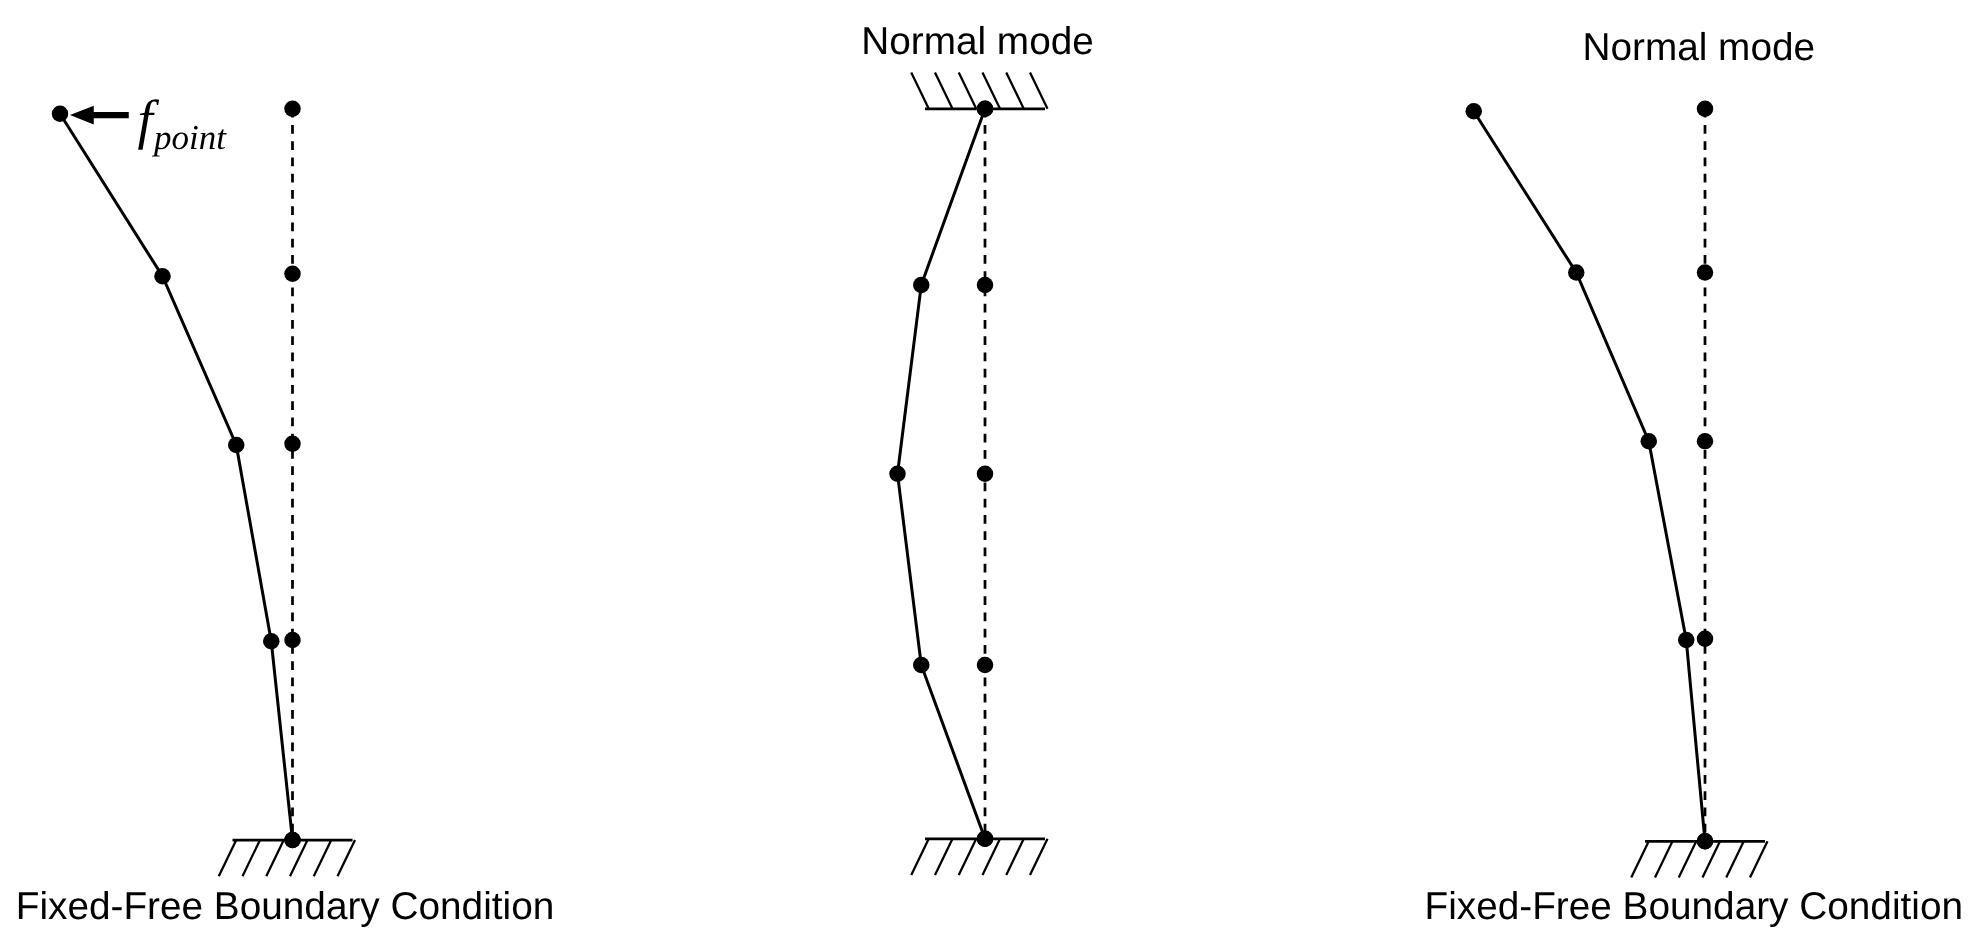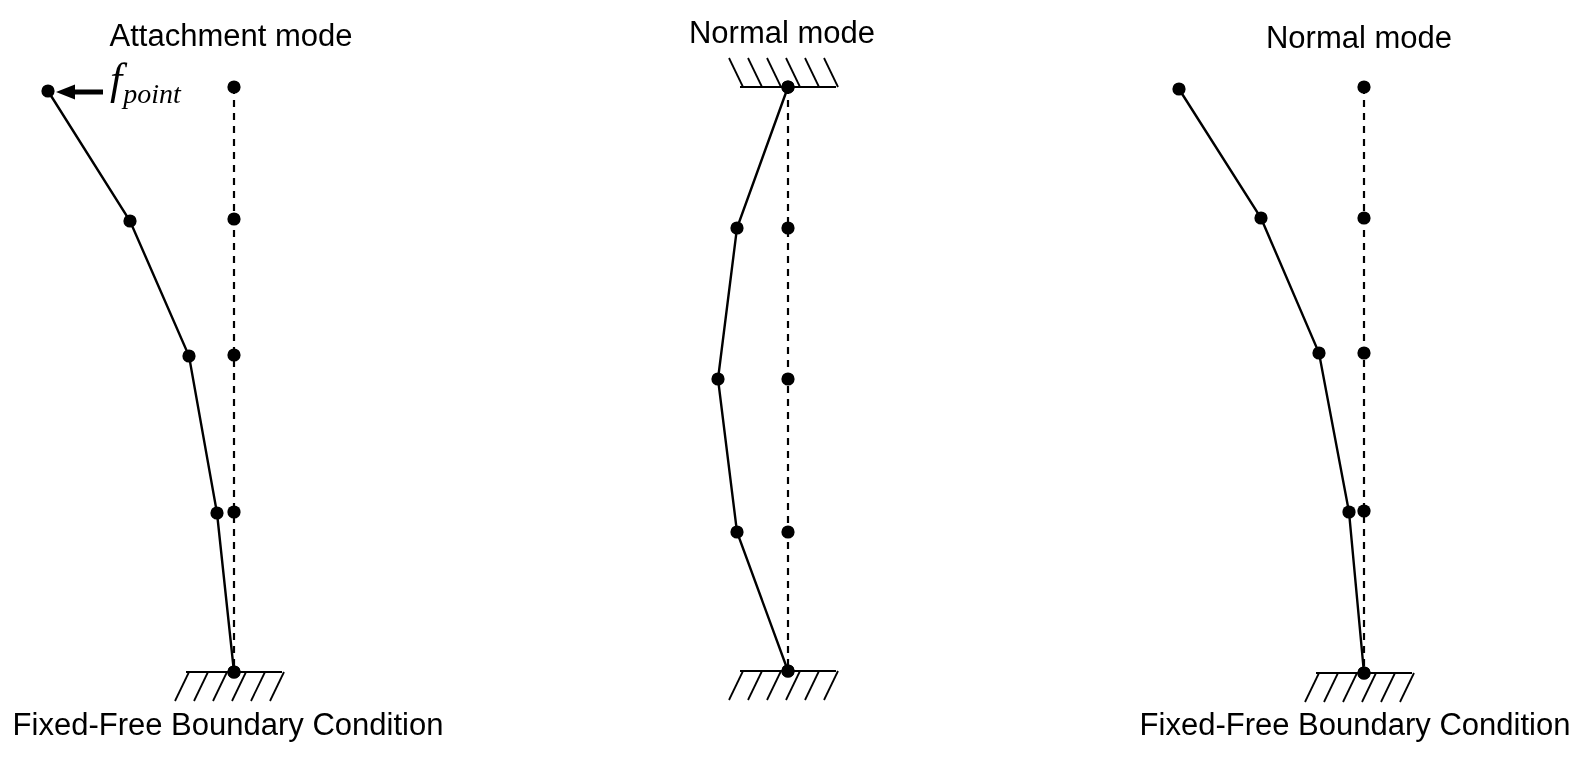--- a/index.html
+++ b/index.html
@@ -21,21 +21,21 @@
     line-height: 1.1;
   }
   #title-0 { left: 231px; top: 19px; }
   #title-1 { left: 782px; top: 16px; }
   #title-2 { left: 1359px; top: 21px; }
   #caption-0 { left: 228px; top: 708px; }
   #caption-1 { left: 780px; top: 712px; }
   #caption-2 { left: 1355px; top: 708px; }
   .force-label {
     position: absolute;
-    left: 110px; top: 58px;
+    left: 110px; top: 74px;
     color: #000000;
     white-space: nowrap;
     font-family: "Liberation Serif", serif;
     font-style: italic;
     line-height: 1;
   }
   .fl-f { font-size: 44px; }
   .fl-sub { font-size: 28px; position: relative; top: 9px; left: 1px; }
 </style>
 </head>
@@ -105,21 +105,20 @@
       <circle cx="1364" cy="353" r="6.6" fill="#000000"></circle>
       <circle cx="1364" cy="511" r="6.6" fill="#000000"></circle>
       <circle cx="1364" cy="673" r="6.6" fill="#000000"></circle>
       <circle cx="1179" cy="89" r="6.6" fill="#000000"></circle>
       <circle cx="1261" cy="218" r="6.6" fill="#000000"></circle>
       <circle cx="1319" cy="353" r="6.6" fill="#000000"></circle>
       <circle cx="1349" cy="512" r="6.6" fill="#000000"></circle>
       <circle cx="1364" cy="673" r="6.6" fill="#000000"></circle>
     </svg>
 
-  <div class="title" id="title-0">Attachment mode</div>
   <div class="title" id="title-1">Normal mode</div>
   <div class="title" id="title-2">Normal mode</div>
 
   <div class="caption" id="caption-0">Fixed-Free Boundary Condition</div>
   <div class="caption" id="caption-2">Fixed-Free Boundary Condition</div>
 
   <div class="force-label"><span class="fl-f">f</span><span class="fl-sub">point</span></div>
 
 </div>
 

